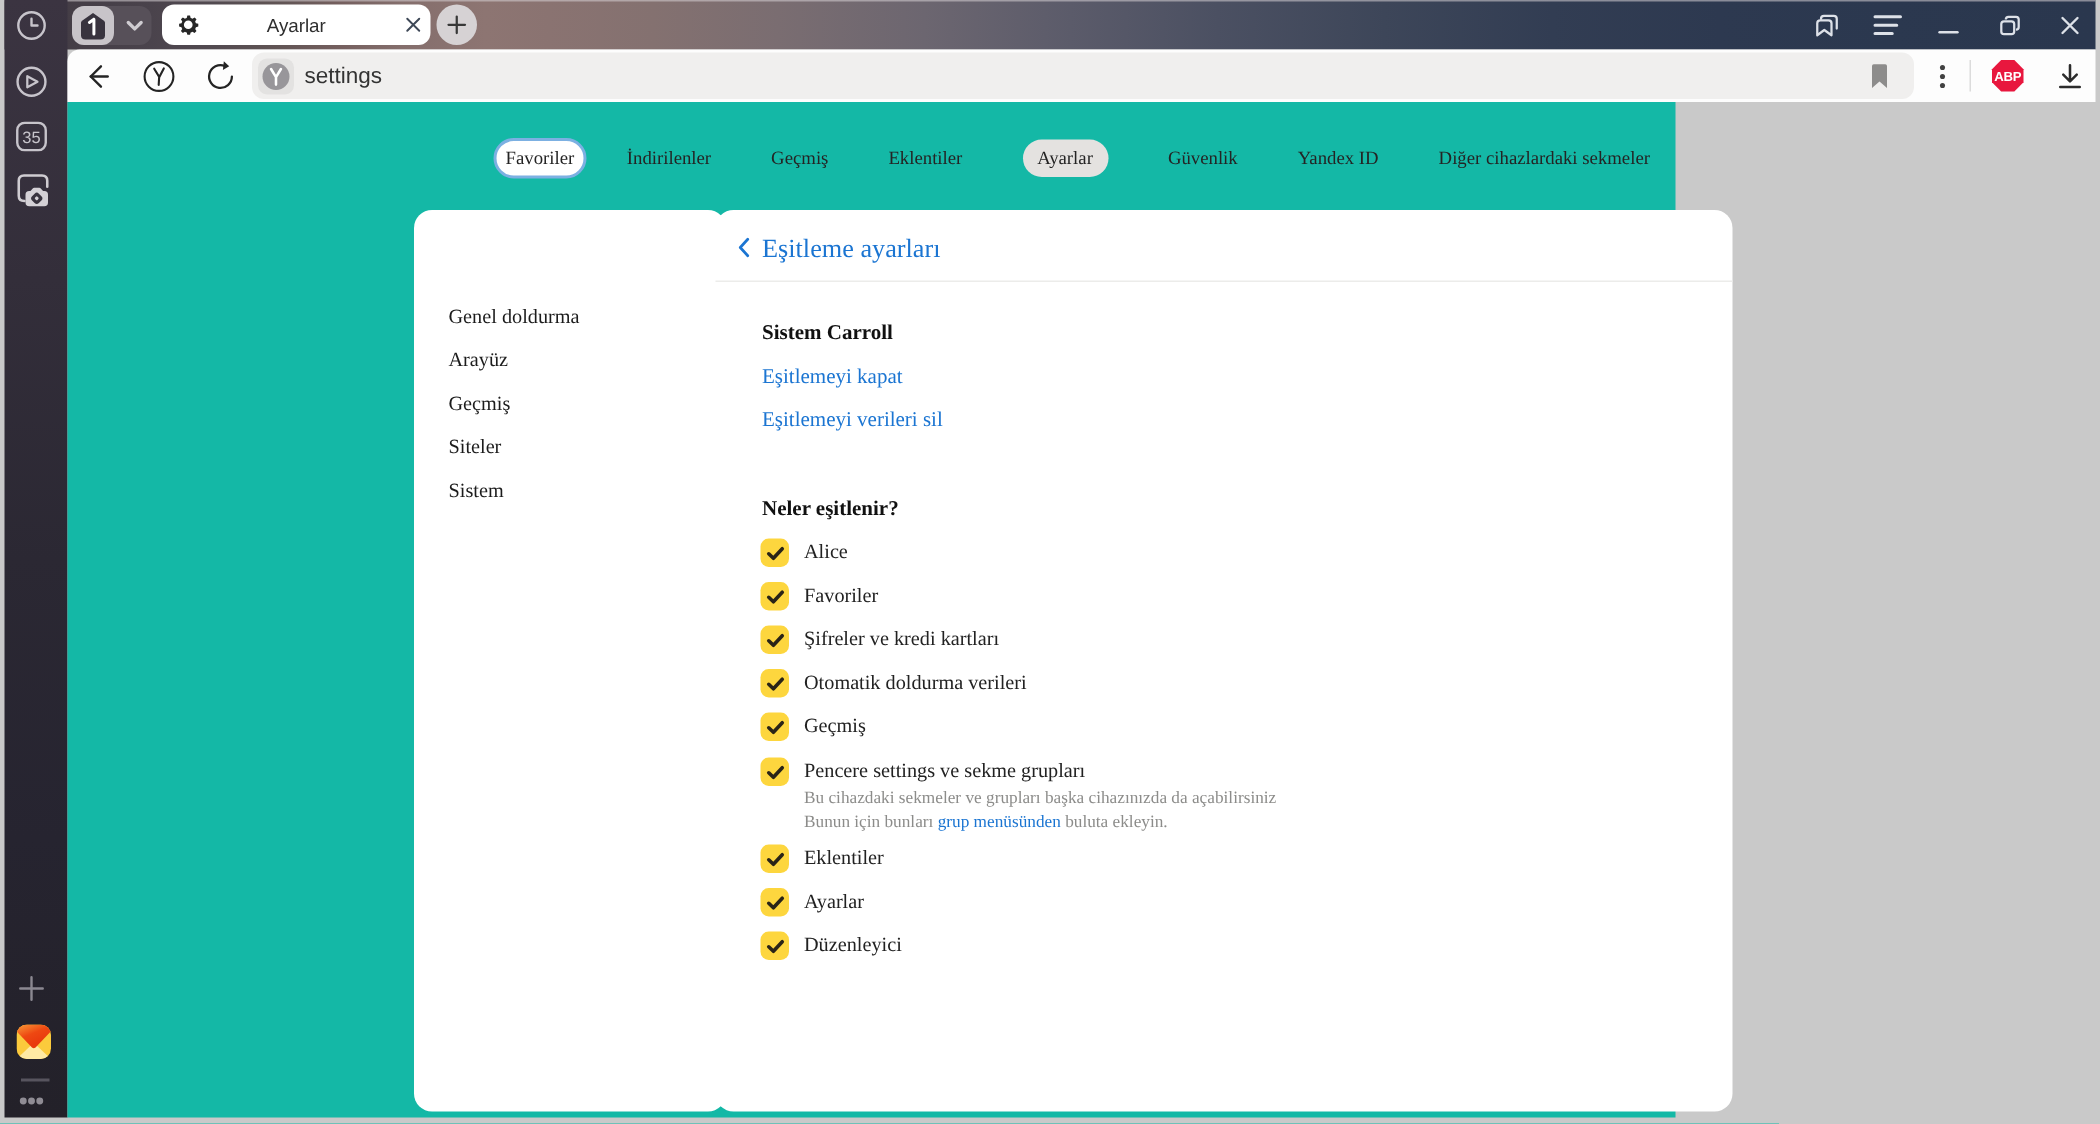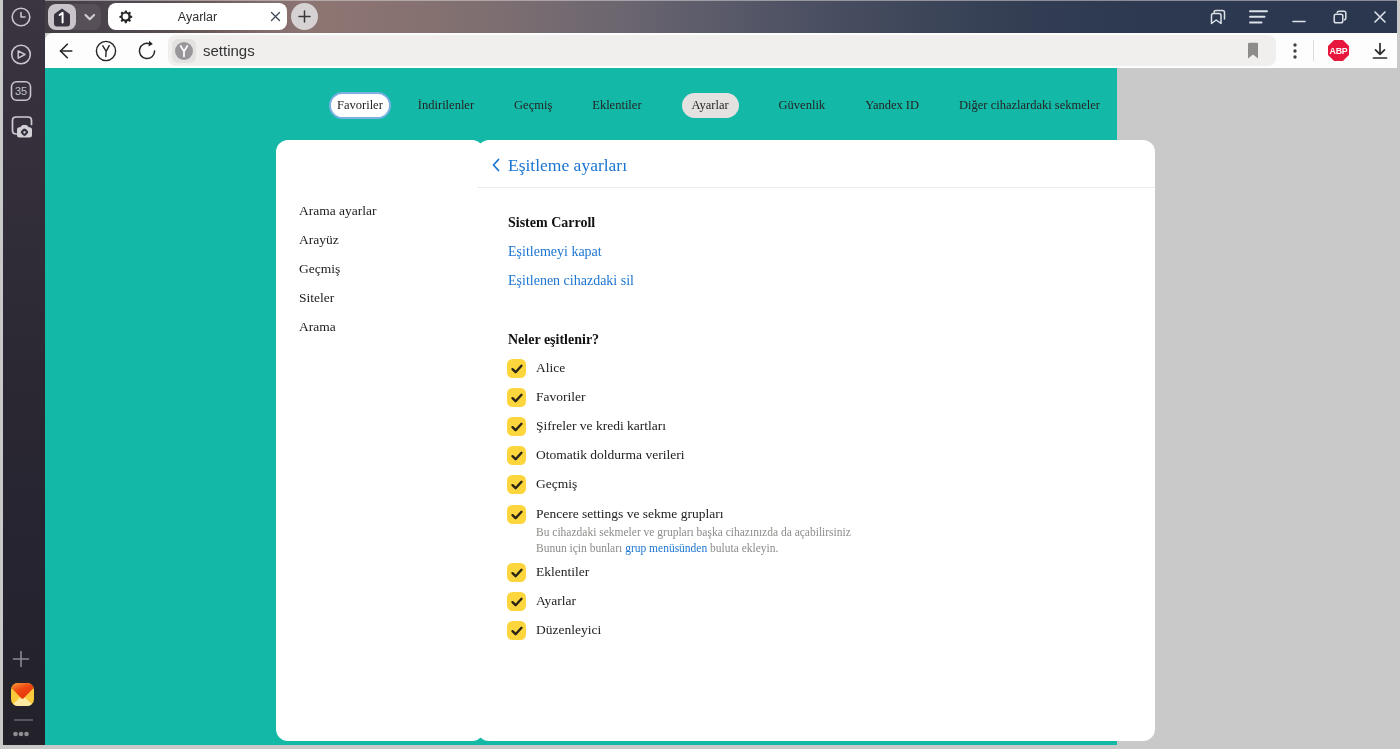--- a/index.html
+++ b/index.html
@@ -192,35 +192,35 @@
       <span class="navitem nav-fav">Favoriler</span>
       <span class="navitem">İndirilenler</span>
       <span class="navitem">Geçmiş</span>
       <span class="navitem">Eklentiler</span>
       <span class="navitem nav-act">Ayarlar</span>
       <span class="navitem">Güvenlik</span>
       <span class="navitem">Yandex ID</span>
       <span class="navitem">Diğer cihazlardaki sekmeler</span>
     </div>
     <div id="leftcard">
-      <div class="litem" style="top:63px">Arama ayarlar</div>
+      <div class="litem" style="top:63px">Genel doldurma</div>
       <div class="litem" style="top:92px">Arayüz</div>
       <div class="litem" style="top:121px">Geçmiş</div>
       <div class="litem" style="top:150px">Siteler</div>
-      <div class="litem" style="top:179px">Arama</div>
+      <div class="litem" style="top:179px">Sistem</div>
     </div>
     <div id="rightcard">
       <svg class="abs" style="left:13px;top:17px" width="12" height="16" viewBox="0 0 12 16">
           <path d="M8.5 2.5 L3.5 8 L8.5 13.5" fill="none" stroke="#1b75d2" stroke-width="1.8" stroke-linecap="round" stroke-linejoin="round"></path>
         </svg>
       <div id="rtitle">Eşitleme ayarları</div>
       <div id="rdiv"></div>
       <div class="bold" style="top:75px">Sistem Carroll</div>
       <div class="blue" style="top:104px">Eşitlemeyi kapat</div>
-      <div class="blue" style="top:133px">Eşitlenen cihazdaki sil</div>
+      <div class="blue" style="top:133px">Eşitlemeyi verileri sil</div>
       <div class="bold" style="top:192px">Neler eşitlenir?</div>
       <div class="chk" style="top:219px">
           <svg width="14" height="14" viewBox="0 0 14 14">
             <path d="M2.5 7.2 L5.6 10.2 L11.5 3.8" fill="none" stroke="#2a2417" stroke-width="2.4" stroke-linecap="round" stroke-linejoin="round"></path>
           </svg>
         </div>
         <div class="clabel" style="top:220px">Alice</div>
       <div class="chk" style="top:248px">
           <svg width="14" height="14" viewBox="0 0 14 14">
             <path d="M2.5 7.2 L5.6 10.2 L11.5 3.8" fill="none" stroke="#2a2417" stroke-width="2.4" stroke-linecap="round" stroke-linejoin="round"></path>

